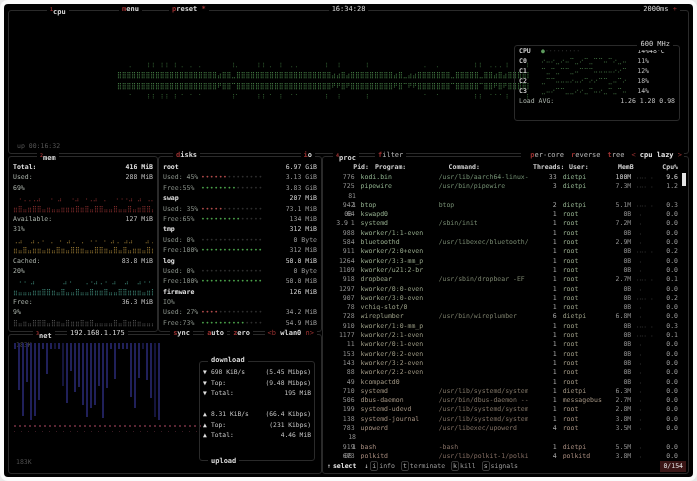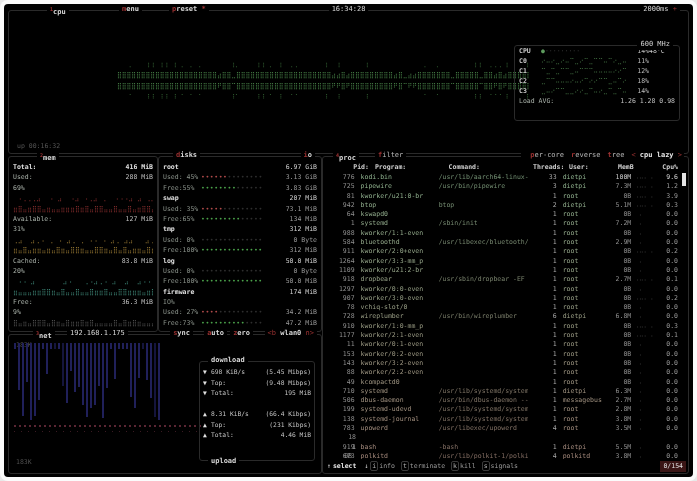--- a/index.html
+++ b/index.html
@@ -235,34 +235,34 @@
             <span class="dmeter"><span class="fill-r"></span><span class="fill-n">••••••••••••••</span></span>
             <span class="dval">0 Byte</span>
           </div>
           <div class="dline">
             <span class="dlab">Free:100%</span>
             <span class="dmeter"><span class="fill-g">••••••••••••••</span><span class="fill-n"></span></span>
             <span class="dval">50.0 MiB</span>
           </div>
           <div class="dline">
             <span class="dname">firmware</span>
-            <span class="dsize">174 MiB</span>
+            <span class="dsize">126 MiB</span>
           </div>
           <div class="dline">
             <span class="dlab">IO%</span>
           </div>
           <div class="dline">
             <span class="dlab">Used: 27%</span>
             <span class="dmeter"><span class="fill-r">••••</span><span class="fill-n">••••••••••</span></span>
             <span class="dval">34.2 MiB</span>
           </div>
           <div class="dline">
             <span class="dlab">Free:73%</span>
             <span class="dmeter"><span class="fill-g">••••••••••</span><span class="fill-n">••••</span></span>
-            <span class="dval">47.2 MiB</span>
+            <span class="dval">54.9 MiB</span>
           </div>
         </div>
   </div>
 
   <div class="panel" id="net-panel" style="left:4px; top:330px; width:314px; height:140px;">
     <span class="ptitle" style="left:24px;"><span class="sup">3</span><span>net</span></span>
     <span class="tbar-item white" style="left:58px;">192.168.1.175</span>
     <span class="tbar-item hotword" style="right:128px;"><span class="accent">s</span><b>ync</b></span>
     <span class="tbar-item hotword" style="right:94px;"><span class="accent">a</span><b>uto</b></span>
     <span class="tbar-item hotword" style="right:68px;"><span class="accent">z</span><b>ero</b></span>
@@ -382,21 +382,21 @@
           <div class="prow" style="color: rgb(142, 175, 140);">
             <span class="c-pid" style="color: rgb(143, 143, 143);">725</span>
             <span class="c-prog">pipewire</span>
             <span class="c-cmd" style="opacity: 0.8;">/usr/bin/pipewire</span>
             <span class="c-thr" style="color: rgb(168, 168, 168);">3</span>
             <span class="c-usr">dietpi</span>
             <span class="c-mem" style="color: rgb(143, 143, 143);">7.3M</span>
             <span class="c-gr">⠠⠤⠄⠠</span>
             <span class="c-cpu" style="color: rgb(154, 154, 154);">1.2</span>
           </div>
-          <div class="prow" style="color: rgb(142, 173, 140);">
+          <div class="prow" style="color: rgb(142, 173, 140); flex-direction: column;">
             <span class="c-pid" style="color: rgb(143, 143, 143);">81</span>
             <span class="c-prog">kworker/u21:0-br</span>
             <span class="c-cmd" style="opacity: 0.8;"></span>
             <span class="c-thr" style="color: rgb(168, 168, 168);">1</span>
             <span class="c-usr">root</span>
             <span class="c-mem" style="color: rgb(143, 143, 143);">0B</span>
             <span class="c-gr">⠠⠤⠄⠠</span>
             <span class="c-cpu" style="color: rgb(154, 154, 154);">3.9</span>
           </div>
           <div class="prow" style="color: rgb(143, 172, 139);">

